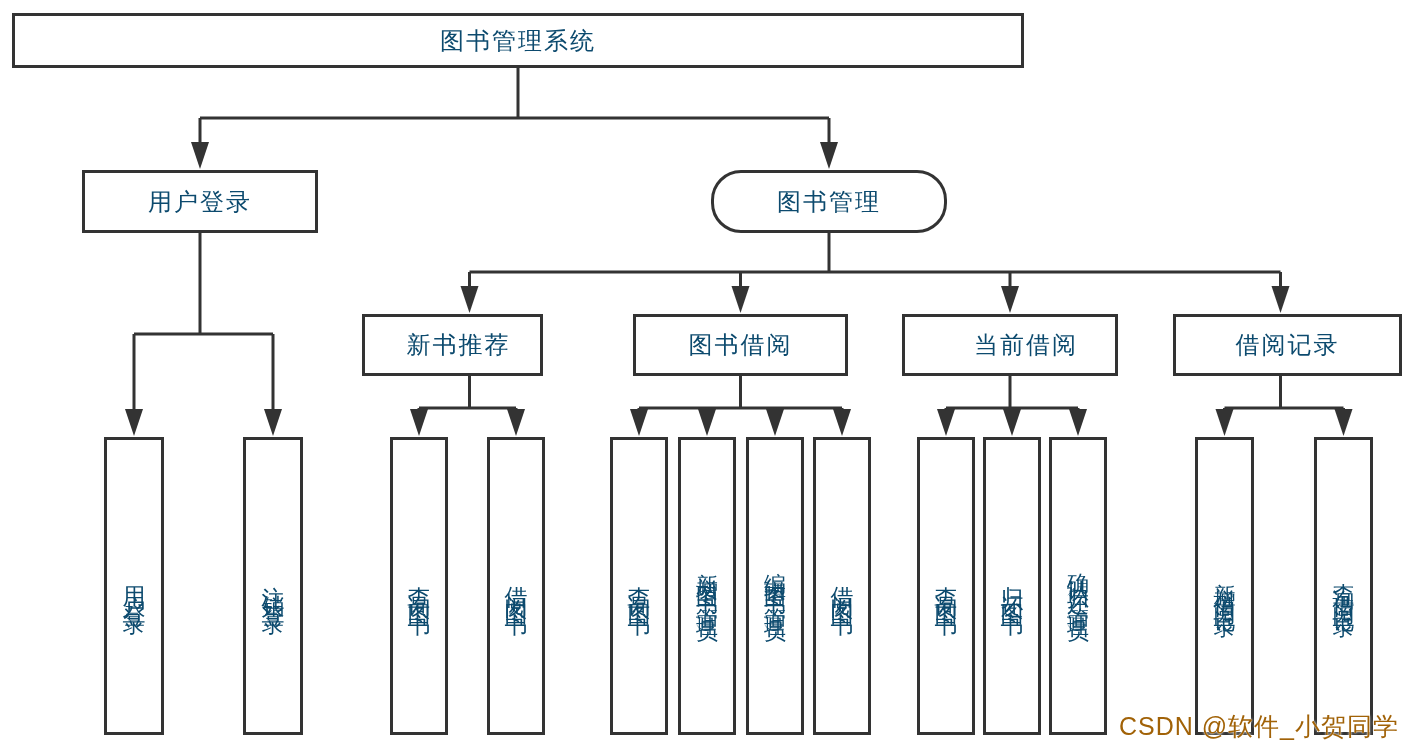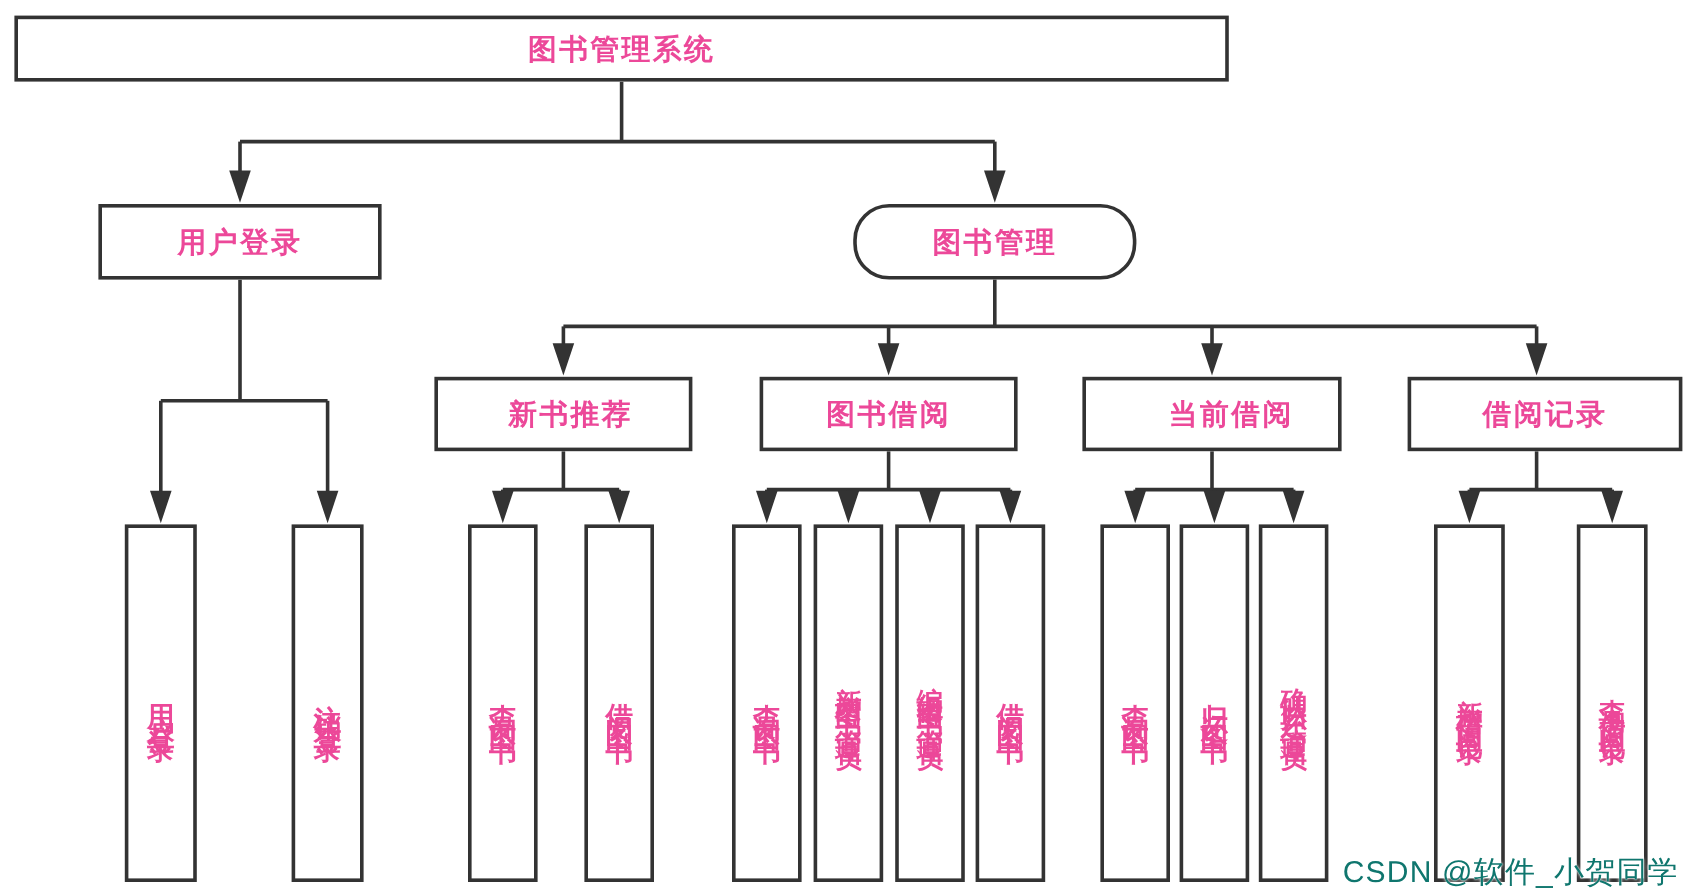--- a/index.html
+++ b/index.html
@@ -12,41 +12,40 @@
   }
   .connectors{position:absolute;left:0;top:0;}
   .node{
     position:absolute;
     box-sizing:border-box;
     border:3px solid #333;
     background:#fff;
     display:flex;
     align-items:center;
     justify-content:center;
-    color:#ec4899;
+    color:#0c4a6e;
     font-size:24px;
     letter-spacing:2px;
     white-space:nowrap;
-    font-weight:bold;
   }
   .leaf{
     writing-mode:vertical-rl;
     text-orientation:mixed;
     font-size:23px;
     letter-spacing:9px;
     line-height:1;
     white-space:normal;
   }
   .leaf.long{letter-spacing:7px;font-size:22px;}
   .watermark{
     position:absolute;
     right:6px;
     bottom:4px;
     font-size:25px;
-    color:#0f766e;
+    color:#a16207;
     text-shadow:0 0 3px #ffffff,0 0 1px #ffffff;
     letter-spacing:1px;
   }
 </style>
 </head>
 <body>
 
 <div class="canvas">
 
   <svg class="connectors" width="1405" height="747" viewBox="0 0 1405 747">
@@ -110,21 +109,21 @@
       <polygon points="1215.5,409 1233.5,409 1224.5,436"></polygon>
       <polygon points="1334.5,409 1352.5,409 1343.5,436"></polygon>
     </g>
   </svg>
 
   <div class="node" style="left:12px;top:13px;width:1012px;height:55px;">图书管理系统</div>
 
   <div class="node" style="left:82px;top:170px;width:236px;height:63px;">用户登录</div>
   <div class="node" style="left:711px;top:170px;width:236px;height:63px;border-radius:30px;">图书管理</div>
 
-  <div class="node" style="left:362px;top:314px;width:215px;height:62px;padding-left:12px;">新书推荐</div>
+  <div class="node" style="left:362px;top:314px;width:181px;height:62px;padding-left:12px;">新书推荐</div>
   <div class="node" style="left:633px;top:314px;width:215px;height:62px;">图书借阅</div>
   <div class="node" style="left:902px;top:314px;width:216px;height:62px;padding-left:32px;">当前借阅</div>
   <div class="node" style="left:1173px;top:314px;width:229px;height:62px;">借阅记录</div>
 
   <div class="node leaf" style="left:104px;top:437px;width:60px;height:298px;">用户登录</div>
   <div class="node leaf" style="left:243px;top:437px;width:60px;height:298px;">注销登录</div>
 
   <div class="node leaf" style="left:390px;top:437px;width:58px;height:298px;">查询图书</div>
   <div class="node leaf" style="left:487px;top:437px;width:58px;height:298px;">借阅图书</div>
 

